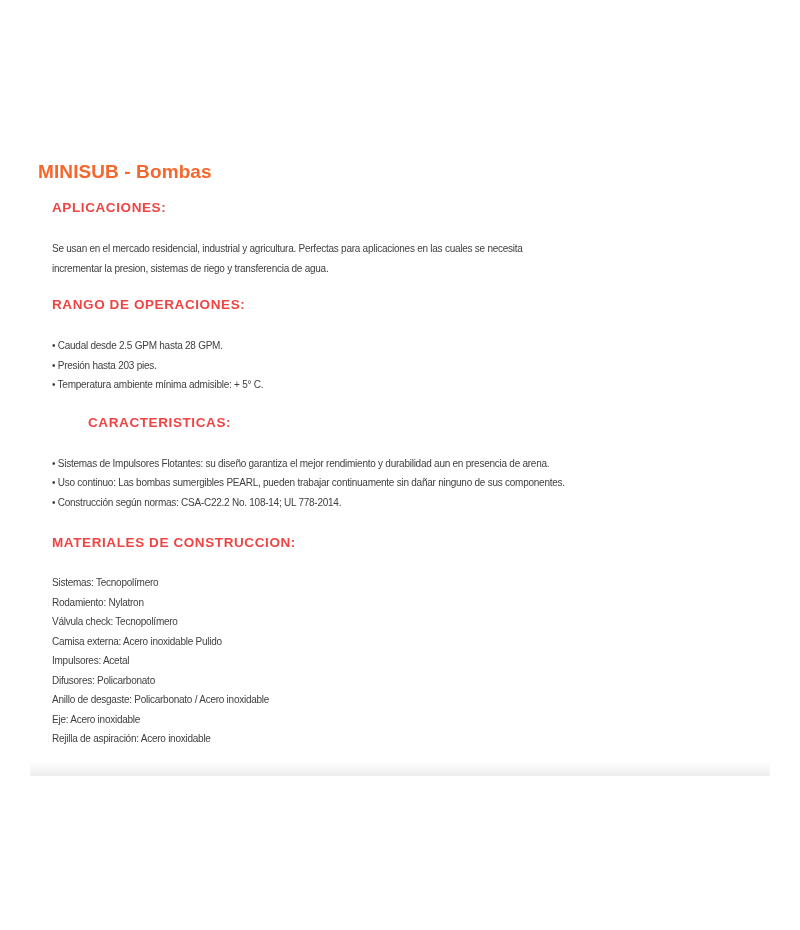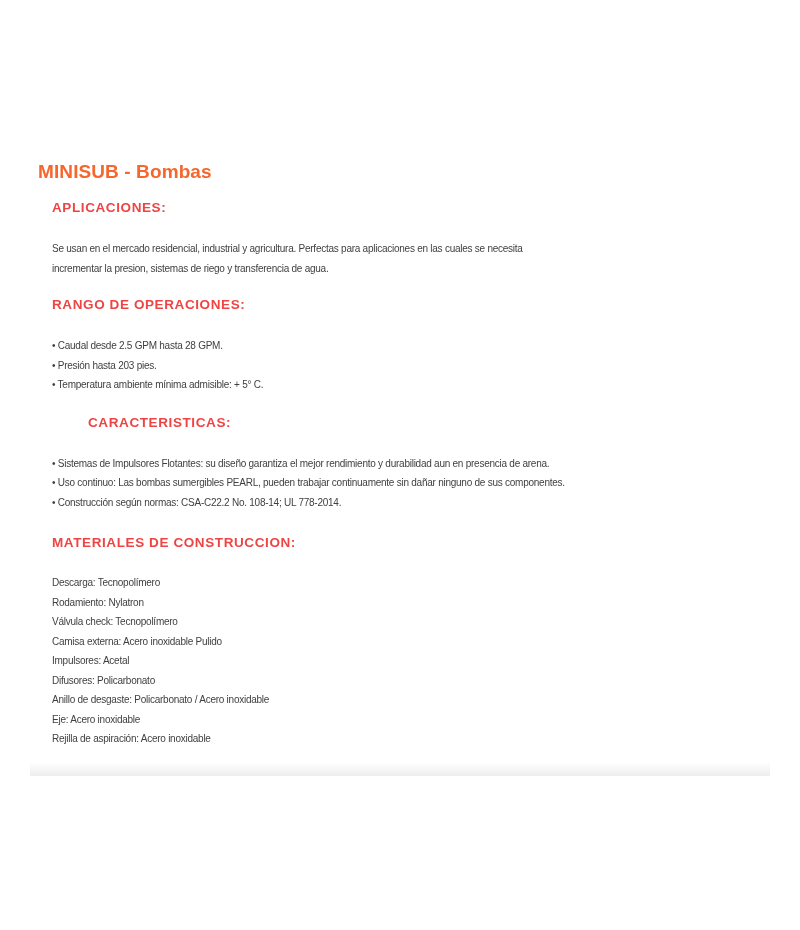--- a/index.html
+++ b/index.html
@@ -89,21 +89,21 @@
     <div class="body-text">
         <div class="tline">• Sistemas de Impulsores Flotantes: su diseño garantiza el mejor rendimiento y durabilidad aun en presencia de arena.</div>
         <div class="tline">• Uso continuo: Las bombas sumergibles PEARL, pueden trabajar continuamente sin dañar ninguno de sus componentes.</div>
         <div class="tline">• Construcción según normas: CSA-C22.2 No. 108-14; UL 778-2014.</div>
       </div>
   </div>
 
   <div class="section" id="sec-materiales">
     <h3 class="section-heading">MATERIALES DE CONSTRUCCION:</h3>
     <div class="body-text">
-        <div class="tline">Descarga: Tecnopolímero</div>
+        <div class="tline">Sistemas: Tecnopolímero</div>
         <div class="tline">Rodamiento: Nylatron</div>
         <div class="tline">Válvula check: Tecnopolímero</div>
         <div class="tline">Camisa externa: Acero inoxidable Pulido</div>
         <div class="tline">Impulsores: Acetal</div>
         <div class="tline">Difusores: Policarbonato</div>
         <div class="tline">Anillo de desgaste: Policarbonato / Acero inoxidable</div>
         <div class="tline">Eje: Acero inoxidable</div>
         <div class="tline">Rejilla de aspiración: Acero inoxidable</div>
       </div>
   </div>

